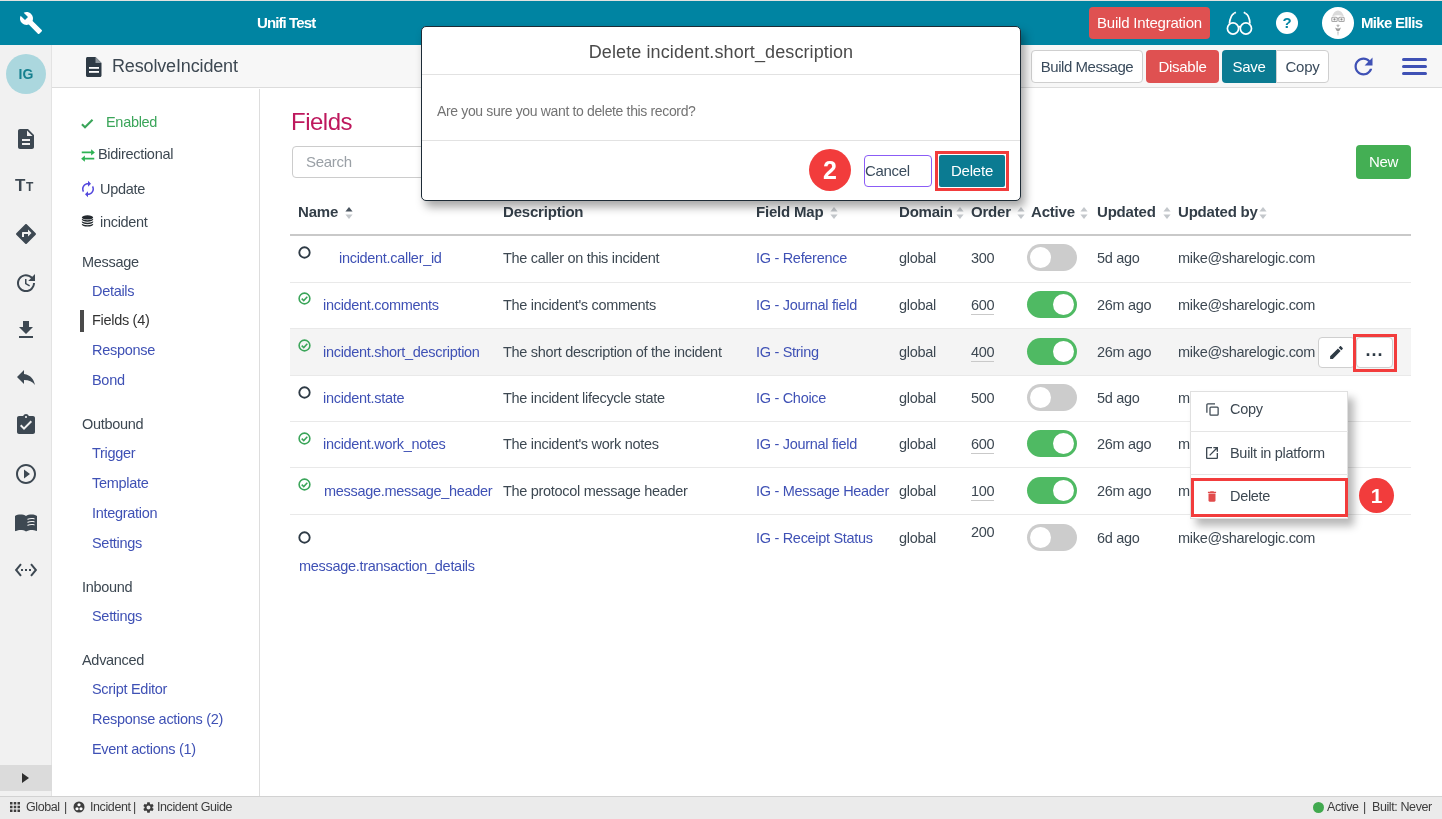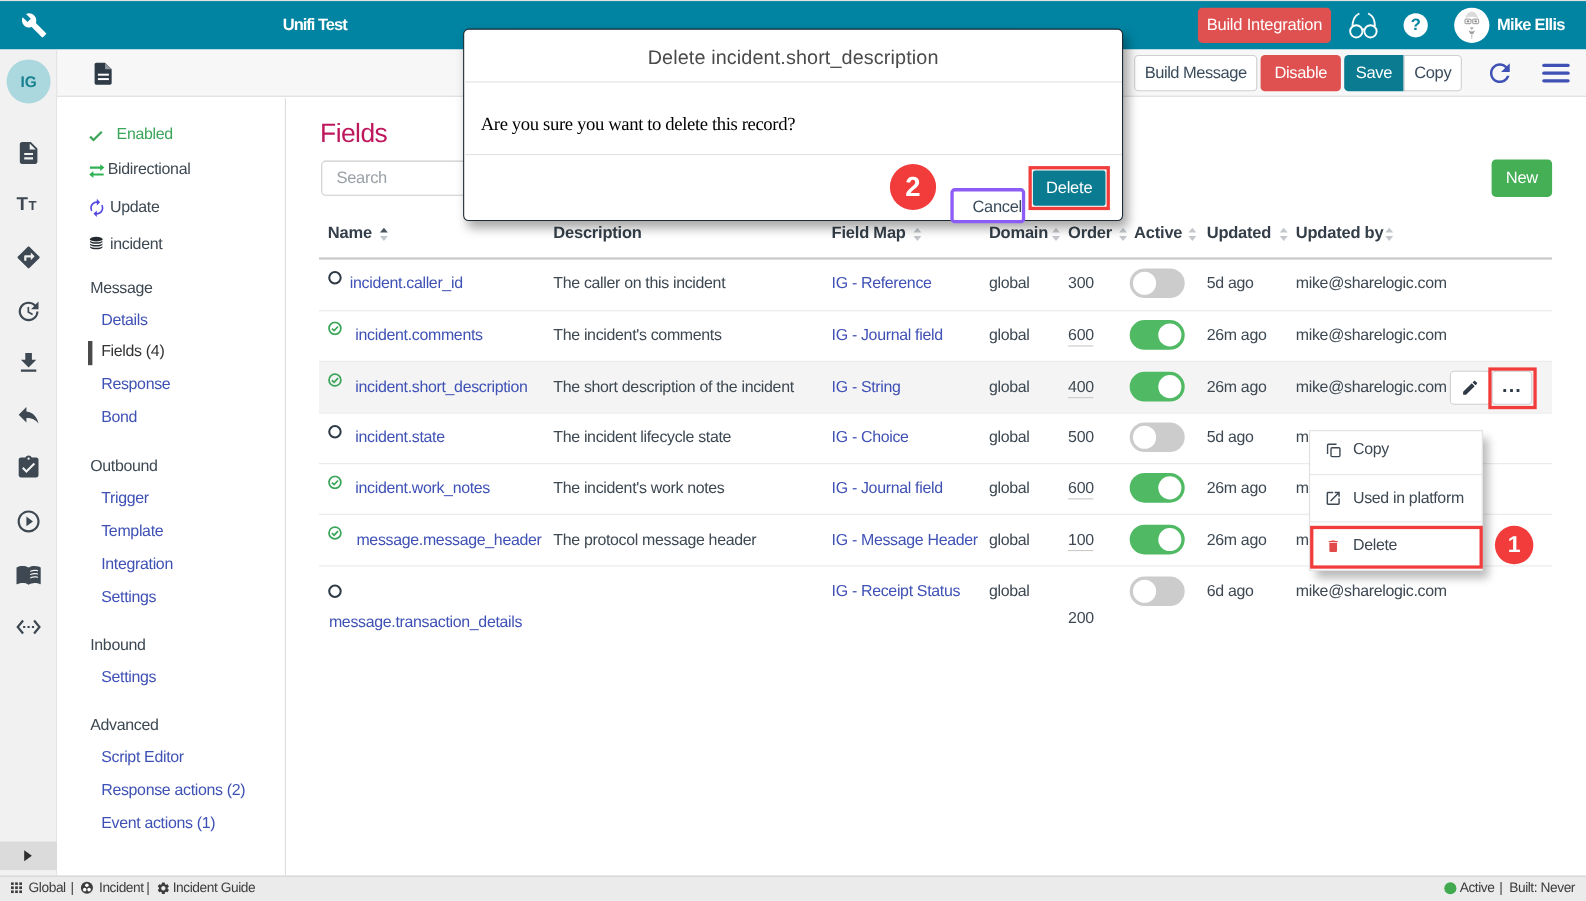--- a/index.html
+++ b/index.html
@@ -83,24 +83,24 @@
 .ctx-sep { position:absolute; left:0; width:158px; height:1px; background:#e5e5e5; }
 .redbox { position:absolute; border:3px solid #f23c3c; }
 .anncirc { position:absolute; border-radius:50%; background:#f23c3c; color:#fff; font-weight:bold; text-align:center; }
 
 
 .modal { left:421px; top:26px; width:600px; height:175px; background:#fff; border:1px solid #1d2b36;
   border-radius:5px; box-shadow:4px 6px 10px rgba(0,0,0,0.35); }
 .modal-title { left:421px; top:26px; width:600px; height:49px; line-height:53px; text-align:center;
   font-size:18px; letter-spacing:0.1px; color:#4a4a4a; }
 .mline1 { left:422px; top:74px; width:598px; height:1px; background:#e2e2e2; }
-.modal-body { left:437px; top:103px; font-size:17px; letter-spacing:-0.35px; color:#000000;font-family:Liberation Serif, serif; }
+.modal-body { left:437px; top:103px; font-size:14px; letter-spacing:-0.35px; color:#737373; }
 .mline2 { left:422px; top:140px; width:598px; height:1px; background:#e2e2e2; }
-.btn-cancel { left:864px; top:155px; width:68px; height:32px; background:#fff; border:3px solid #8b5cf6;
-  border-radius:4px; color:#3a4b5c; font-size:15px; letter-spacing:-0.3px; text-align:right; line-height:30px;margin-top:16px; }
+.btn-cancel { left:864px; top:155px; width:68px; height:32px; background:#fff; border:1px solid #8b5cf6;
+  border-radius:4px; color:#3a4b5c; font-size:15px; letter-spacing:-0.3px; text-align:left; line-height:30px; }
 .btn-delete { left:939px; top:155px; width:66px; height:32px; background:#0b7b92; border-radius:2px;
   color:#fff; font-size:15px; letter-spacing:-0.2px; text-align:center; line-height:32px; }
 
 
 .sbar { left:0; top:796px; width:1442px; height:23px; background:#ebebeb; border-top:1px solid #d2d2d2; }
 .sbt { position:absolute; font-size:12.5px; letter-spacing:-0.4px; color:#3d3d3d; }
 </style>
 </head>
 <body>
 <div id="app">
@@ -137,20 +137,21 @@
   </div>
   <div class="abs mike">Mike Ellis</div>
 
   <div class="abs hdr"></div>
   <svg class="abs" style="left:84px;top:56px" width="20" height="22" viewBox="0 0 20 22" fill="#2e3a45">
       <path d="M3.5 1h8l6 6v12.5c0 .8-.7 1.5-1.5 1.5H3.5c-.8 0-1.5-.7-1.5-1.5v-17C2 1.7 2.7 1 3.5 1z"></path>
       <path d="M11.5 1l6 6h-6z" fill="#8f979e"></path>
       <rect x="5" y="11" width="10" height="1.8" fill="#fff"></rect>
       <rect x="5" y="15" width="10" height="1.8" fill="#fff"></rect>
     </svg>
+  <div class="abs hdr-title">ResolveIncident</div>
   <div class="abs wbtn" style="left:1031px; width:112px;">Build Message</div>
   <div class="abs btn-disable">Disable</div>
   <div class="abs btn-save">Save</div>
   <div class="abs btn-copy">Copy</div>
   <svg class="abs" style="left:1350px;top:53px" width="27" height="27" viewBox="0 0 24 24" fill="#3f51b5">
       <path d="M17.65 6.35C16.2 4.9 14.21 4 12 4c-4.42 0-7.99 3.58-7.99 8s3.57 8 7.99 8c3.73 0 6.84-2.55 7.73-6h-2.08c-.82 2.33-3.04 4-5.65 4-3.31 0-6-2.69-6-6s2.69-6 6-6c1.66 0 3.14.69 4.22 1.78L13 11h7V4l-2.35 2.35z"></path>
     </svg>
   <div class="abs hamburger">
       <div style="top:0"></div>
       <div style="top:6.8px"></div>
@@ -281,21 +282,21 @@
   <div class="abs rline" style="top:282px"></div>
   <div class="abs rline" style="top:328px"></div>
   <div class="abs rline" style="top:375px"></div>
   <div class="abs rline" style="top:421px"></div>
   <div class="abs rline" style="top:467px"></div>
   <div class="abs rline" style="top:514px"></div>
 
   <svg class="abs scirc" style="top:246px" viewBox="0 0 14 14">
       <circle cx="7" cy="7" r="5.6" fill="none" stroke="#2e3a45" stroke-width="2"></circle>
     </svg>
-  <div class="abs cell link" style="left:318px;top:250px">incident.caller_id</div>
+  <div class="abs cell link" style="left:339px;top:250px">incident.caller_id</div>
   <div class="abs cell" style="left:503px;top:250px">The caller on this incident</div>
   <div class="abs cell link" style="left:756px;top:250px">IG - Reference</div>
   <div class="abs cell" style="left:899px;top:250px">global</div>
   <div class="abs cell" style="left:971px;top:250px">300</div>
   <div class="abs toggle tog-off" style="top:244px">
       <div class="knob"></div>
     </div>
   <div class="abs cell" style="left:1097px;top:250px">5d ago</div>
   <div class="abs cell" style="left:1178px;top:250px">mike@sharelogic.com</div>
 
@@ -378,38 +379,38 @@
     </div>
   <div class="abs cell" style="left:1097px;top:483px">26m ago</div>
   <div class="abs cell" style="left:1178px;top:483px">mike@sharelogic.com</div>
 
   <svg class="abs scirc" style="top:531px" viewBox="0 0 14 14">
       <circle cx="7" cy="7" r="5.6" fill="none" stroke="#2e3a45" stroke-width="2"></circle>
     </svg>
   <div class="abs cell link" style="left:299px;top:558px">message.transaction_details</div>
   <div class="abs cell link" style="left:756px;top:530px">IG - Receipt Status</div>
   <div class="abs cell" style="left:899px;top:530px">global</div>
-  <div class="abs cell" style="left:971px;top:554px">200</div>
+  <div class="abs cell" style="left:971px;top:524px">200</div>
   <div class="abs toggle tog-off" style="top:524px">
       <div class="knob"></div>
     </div>
   <div class="abs cell" style="left:1097px;top:530px">6d ago</div>
   <div class="abs cell" style="left:1178px;top:530px">mike@sharelogic.com</div>
 
   <div class="abs ctx"></div>
   <svg class="abs" style="left:1205px;top:402px" width="15" height="15" viewBox="0 0 24 24" fill="none" stroke="#3d4852" stroke-width="2">
       <rect x="8" y="8" width="13" height="13" rx="1.5"></rect>
       <path d="M16 3 H4.5 C3.7 3 3 3.7 3 4.5 V17"></path>
     </svg>
   <div class="abs ctx-item" style="left:1230px;top:401px">Copy</div>
   <div class="abs ctx-sep" style="left:1190px;top:431px"></div>
   <svg class="abs" style="left:1204px;top:445px" width="16" height="16" viewBox="0 0 24 24" fill="#3d4852">
       <path d="M19 19H5V5h7V3H5c-1.11 0-2 .9-2 2v14c0 1.1.89 2 2 2h14c1.1 0 2-.9 2-2v-7h-2v7zM14 3v2h3.59l-9.83 9.83 1.41 1.41L19 6.41V10h2V3h-7z"></path>
     </svg>
-  <div class="abs ctx-item" style="left:1230px;top:445px">Used in platform</div>
+  <div class="abs ctx-item" style="left:1230px;top:445px">Built in platform</div>
   <div class="abs ctx-sep" style="left:1190px;top:474px"></div>
   <svg class="abs" style="left:1205px;top:489px" width="14" height="15" viewBox="0 0 24 24" fill="#e14b4b">
       <path d="M6 19c0 1.1.9 2 2 2h8c1.1 0 2-.9 2-2V7H6v12zM19 4h-3.5l-1-1h-5l-1 1H5v2h14V4z"></path>
     </svg>
   <div class="abs ctx-item" style="left:1230px;top:488px">Delete</div>
   <div class="abs redbox" style="left:1191px;top:478px;width:157px;height:39px"></div>
   <div class="abs anncirc" style="left:1359px;top:478px;width:35px;height:35px;font-size:21px;line-height:35px">1</div>
 
   <div class="abs modal"></div>
   <div class="abs modal-title">Delete incident.short_description</div>

